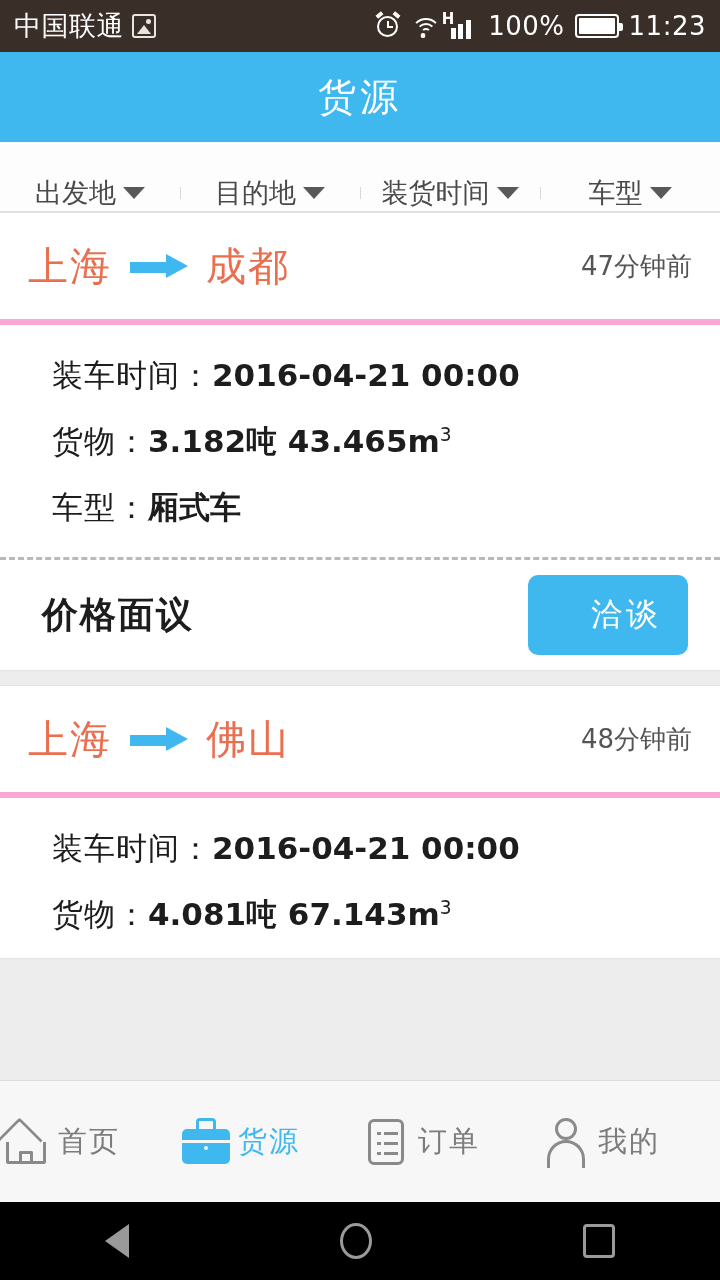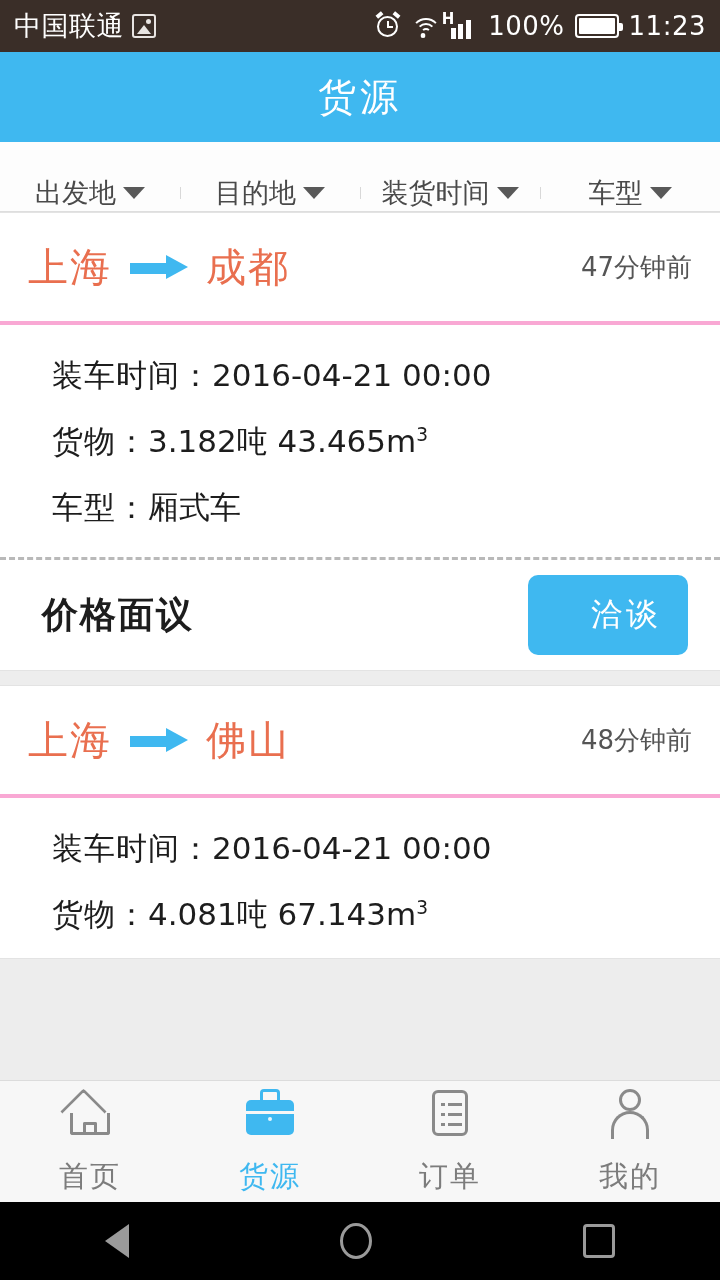--- a/index.html
+++ b/index.html
@@ -94,56 +94,56 @@
   }
 
   
   .list{ background:#ededed; }
   .card{
     background:#fff; border:1px solid #e3e3e3; border-left:none; border-right:none;
     margin-bottom:14px;
   }
   .card-head{
     height:112px; display:flex; align-items:center; padding:0 28px;
-    border-bottom:4px solid #f9a8d4;
+    border-bottom:6px solid #f9a8d4;
   }
   .route{ display:flex; align-items:center; gap:18px; }
   .city{ color:#e96f4f; font-size:40px; letter-spacing:2px; }
   .arrow{ position:relative; width:58px; height:20px; }
   .arrow .shaft{ position:absolute; left:0; top:6px; width:38px; height:11px; background:#3fb8f0; }
   .arrow .head{
     position:absolute; right:0; top:-2px; width:0;height:0;
     border-top:12px solid transparent;border-bottom:12px solid transparent;
     border-left:22px solid #3fb8f0;
   }
   .ago{ margin-left:auto; color:#555; font-size:26px; }
 
   .card-body{ padding:18px 0 10px 0; }
   .row{ font-size:31px; color:#1d1d1d; padding:12px 0 12px 52px; letter-spacing:1px; }
-  .row .val{ letter-spacing:0px; }
+  .row .val{ letter-spacing:0px;font-weight:bold; }
   sup{ font-size:0.6em; vertical-align:super; }
 
   .dashed{ border-top:3px dashed #b9b9b9; margin:6px 0 0 0; }
   .card-foot{
     height:110px; display:flex; align-items:center; padding:0 32px 0 42px;
   }
   .price{ font-size:36px; color:#1d1d1d; font-weight:bold; letter-spacing:2px; }
   .btn-negotiate{
     margin-left:auto; background:#3fb8f0; color:#fff; border:none;
     border-radius:10px; width:160px; height:80px; font-size:32px; letter-spacing:3px;
     font-family:inherit; cursor:pointer;padding-left:36px;
   }
 
   
   .tabbar{
     position:absolute; left:0; right:0; bottom:78px; height:122px;
     background:#f7f7f7; border-top:1px solid #dcdcdc;
     display:flex; align-items:center;
   }
-  .tab{ flex:1; display:flex; flex-direction:column; align-items:center; gap:18px; }
+  .tab{ flex:1; display:flex; flex-direction:row; align-items:center; gap:6px; }
   .tab .lbl{ font-size:29px; color:#7c7c7c; letter-spacing:2px; }
   .tab.active .lbl{ color:#3fb8f0; }
   .ic{ width:52px; height:52px; position:relative; }
 
   
   .home-roof{
     position:absolute; left:3px; top:8px; width:33px;height:33px;
     border:3px solid #8a8a8a; border-right:none; border-bottom:none;
     transform:rotate(45deg); border-radius:4px 0 0 0;
   }

